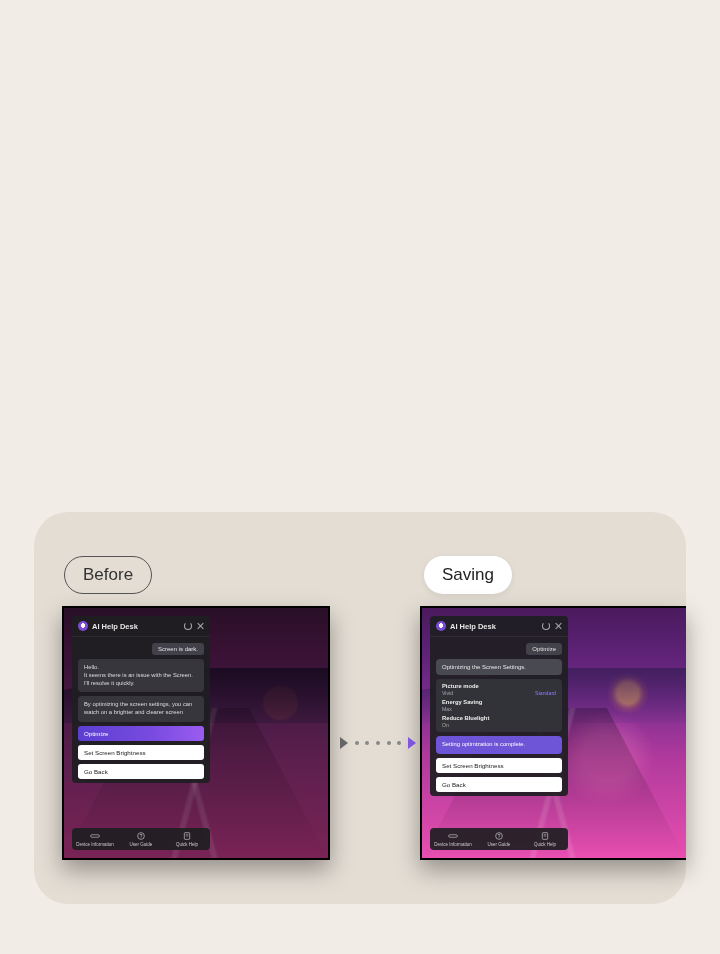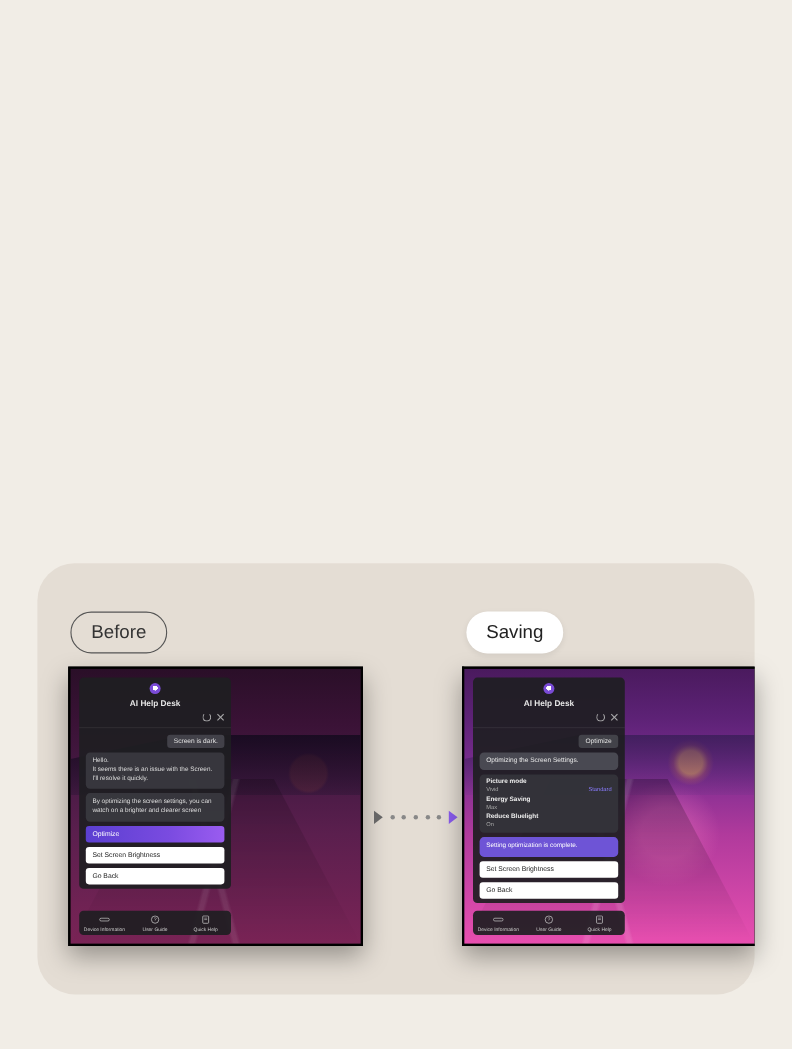--- a/index.html
+++ b/index.html
@@ -93,21 +93,20 @@
     background: rgba(30,30,34,.92);
     border-radius: 4px;
     color: #e6e6e6;
     font-size: 6.5px;
     padding-bottom: 4px;
   }
   .panel-hd {
     display:flex; align-items:center; gap:4px;
     padding: 5px 6px;
     border-bottom: 1px solid rgba(255,255,255,.06);
-    flex-direction: column;
   }
   .eye {
     width:10px; height:10px; border-radius:50%;
     background: radial-gradient(circle at 50% 45%, #fff 0 30%, #7a4bd6 31% 100%);
     flex-shrink:0;
   }
   .panel-title { font-size:7.5px; font-weight:600; flex:1; }
   .panel-ctrls { display:flex; gap:4px; margin-left:auto; }
   .ctrl-ic { width:8px; height:8px; position:relative; opacity:.8; }
   .ctrl-ic.reload::before {

